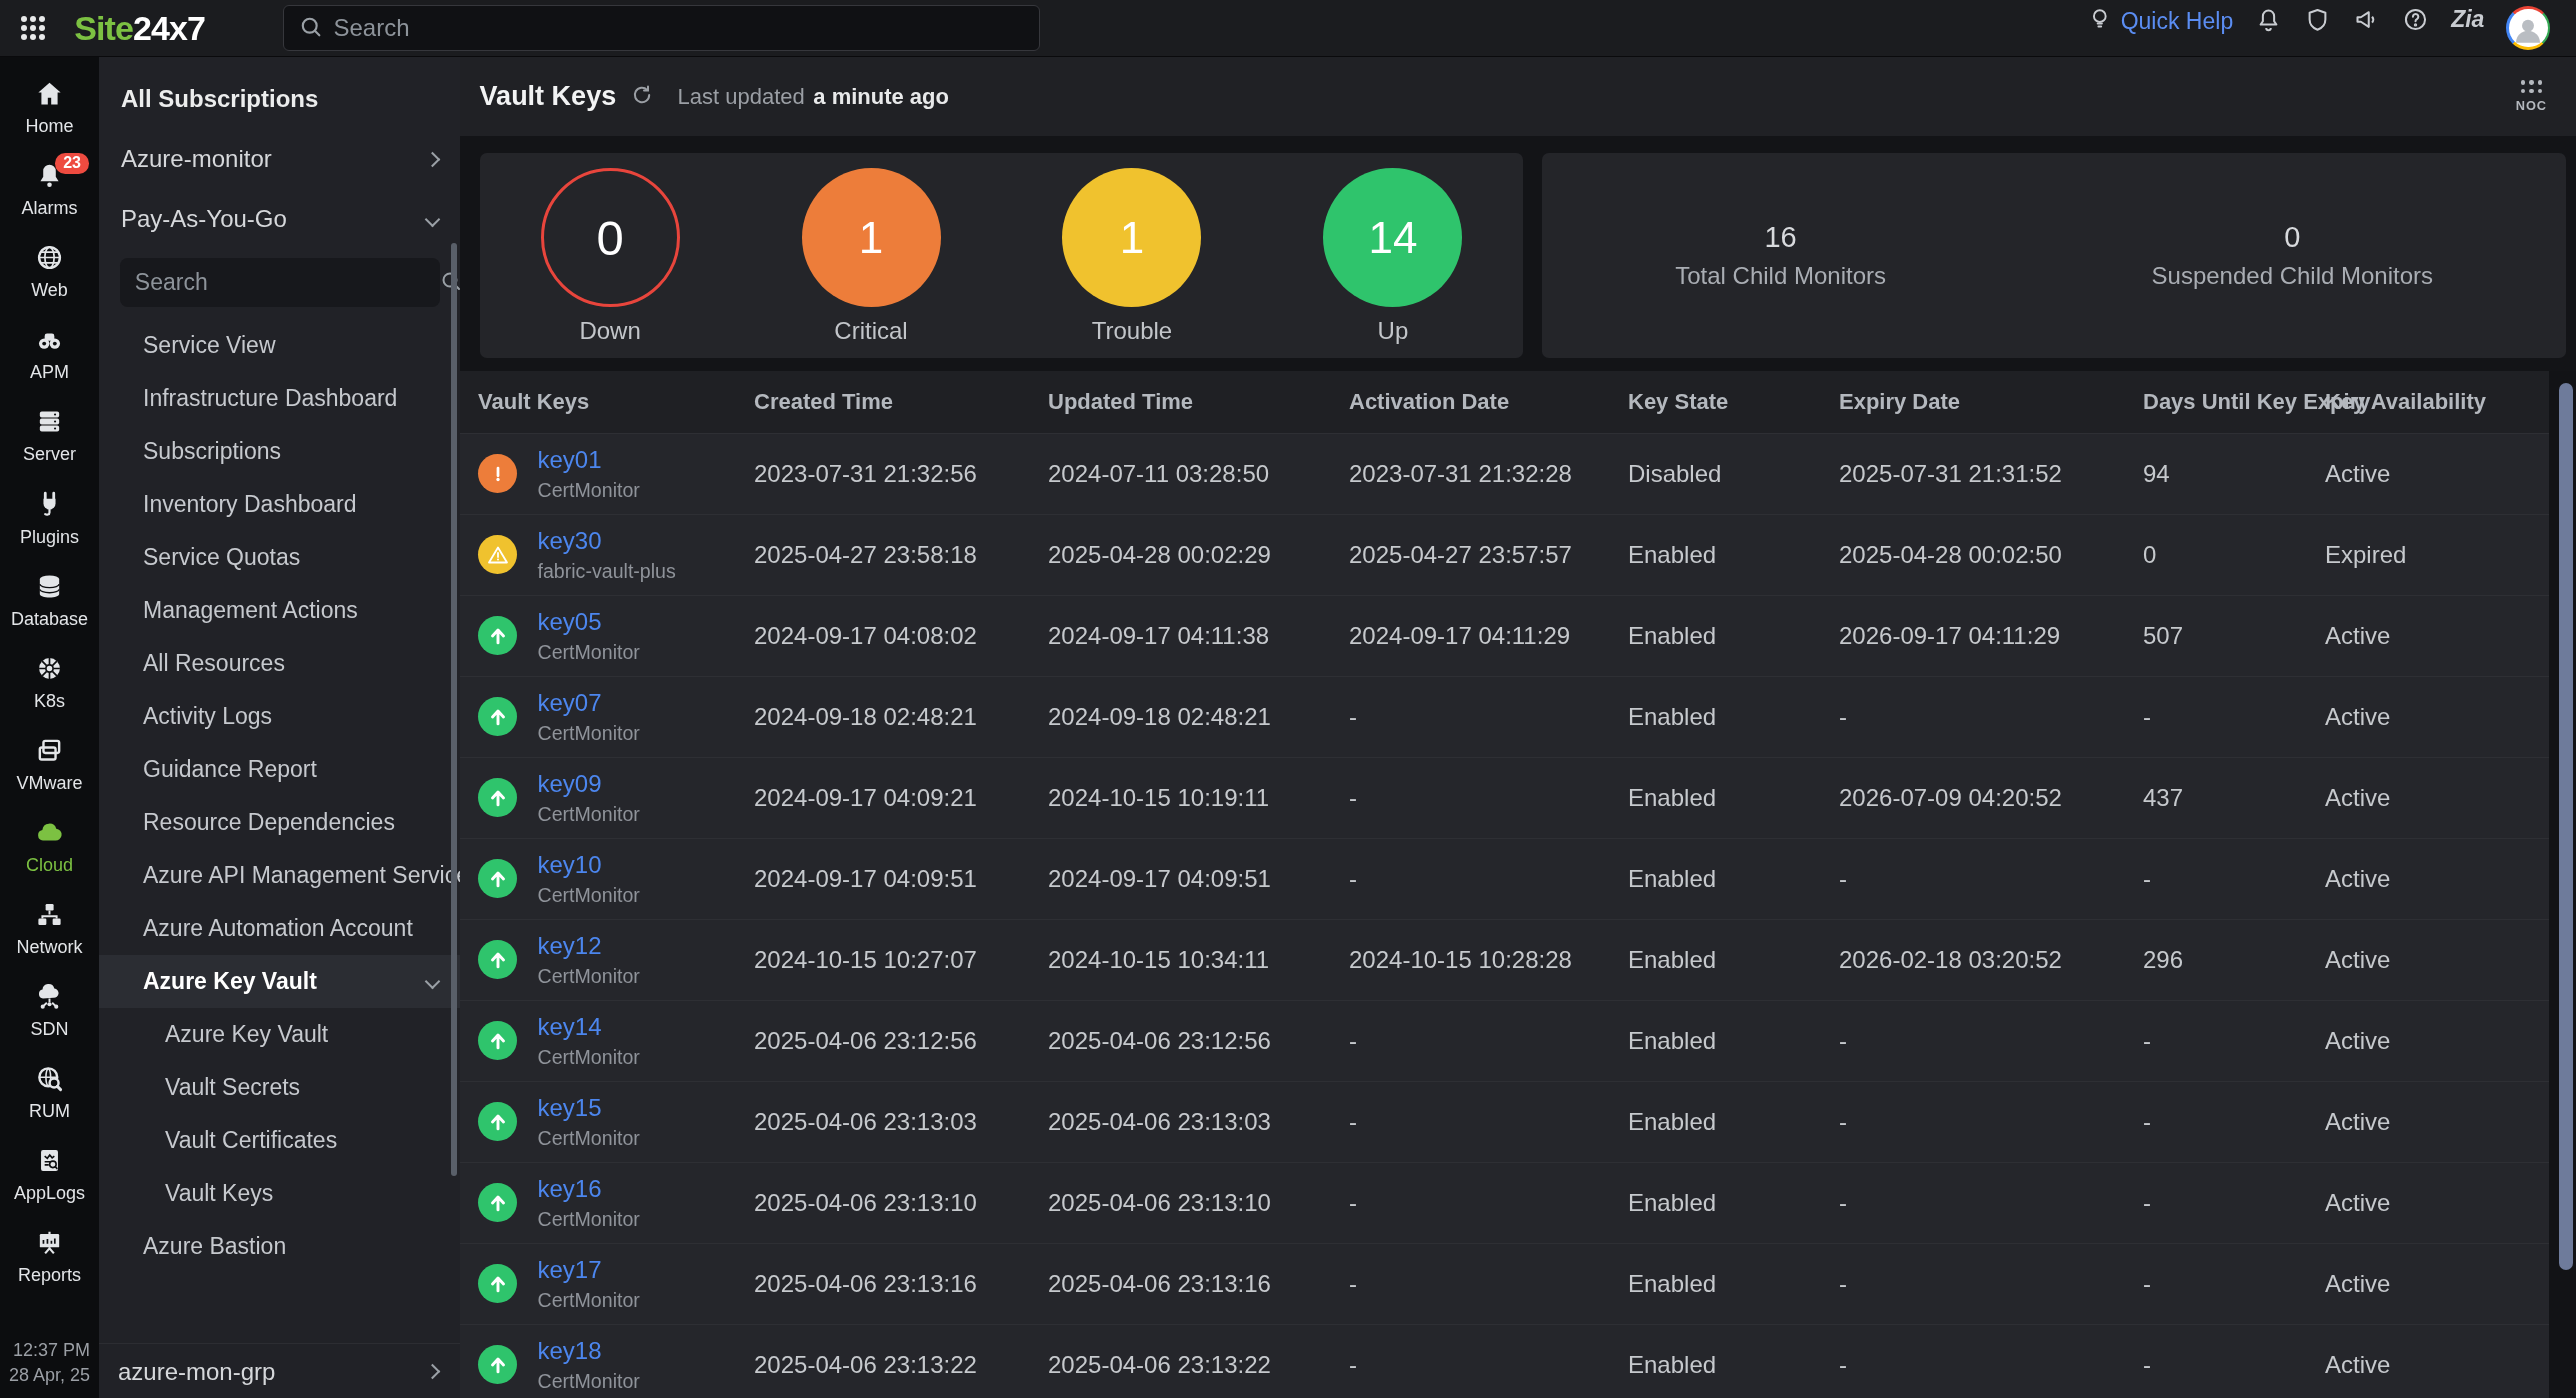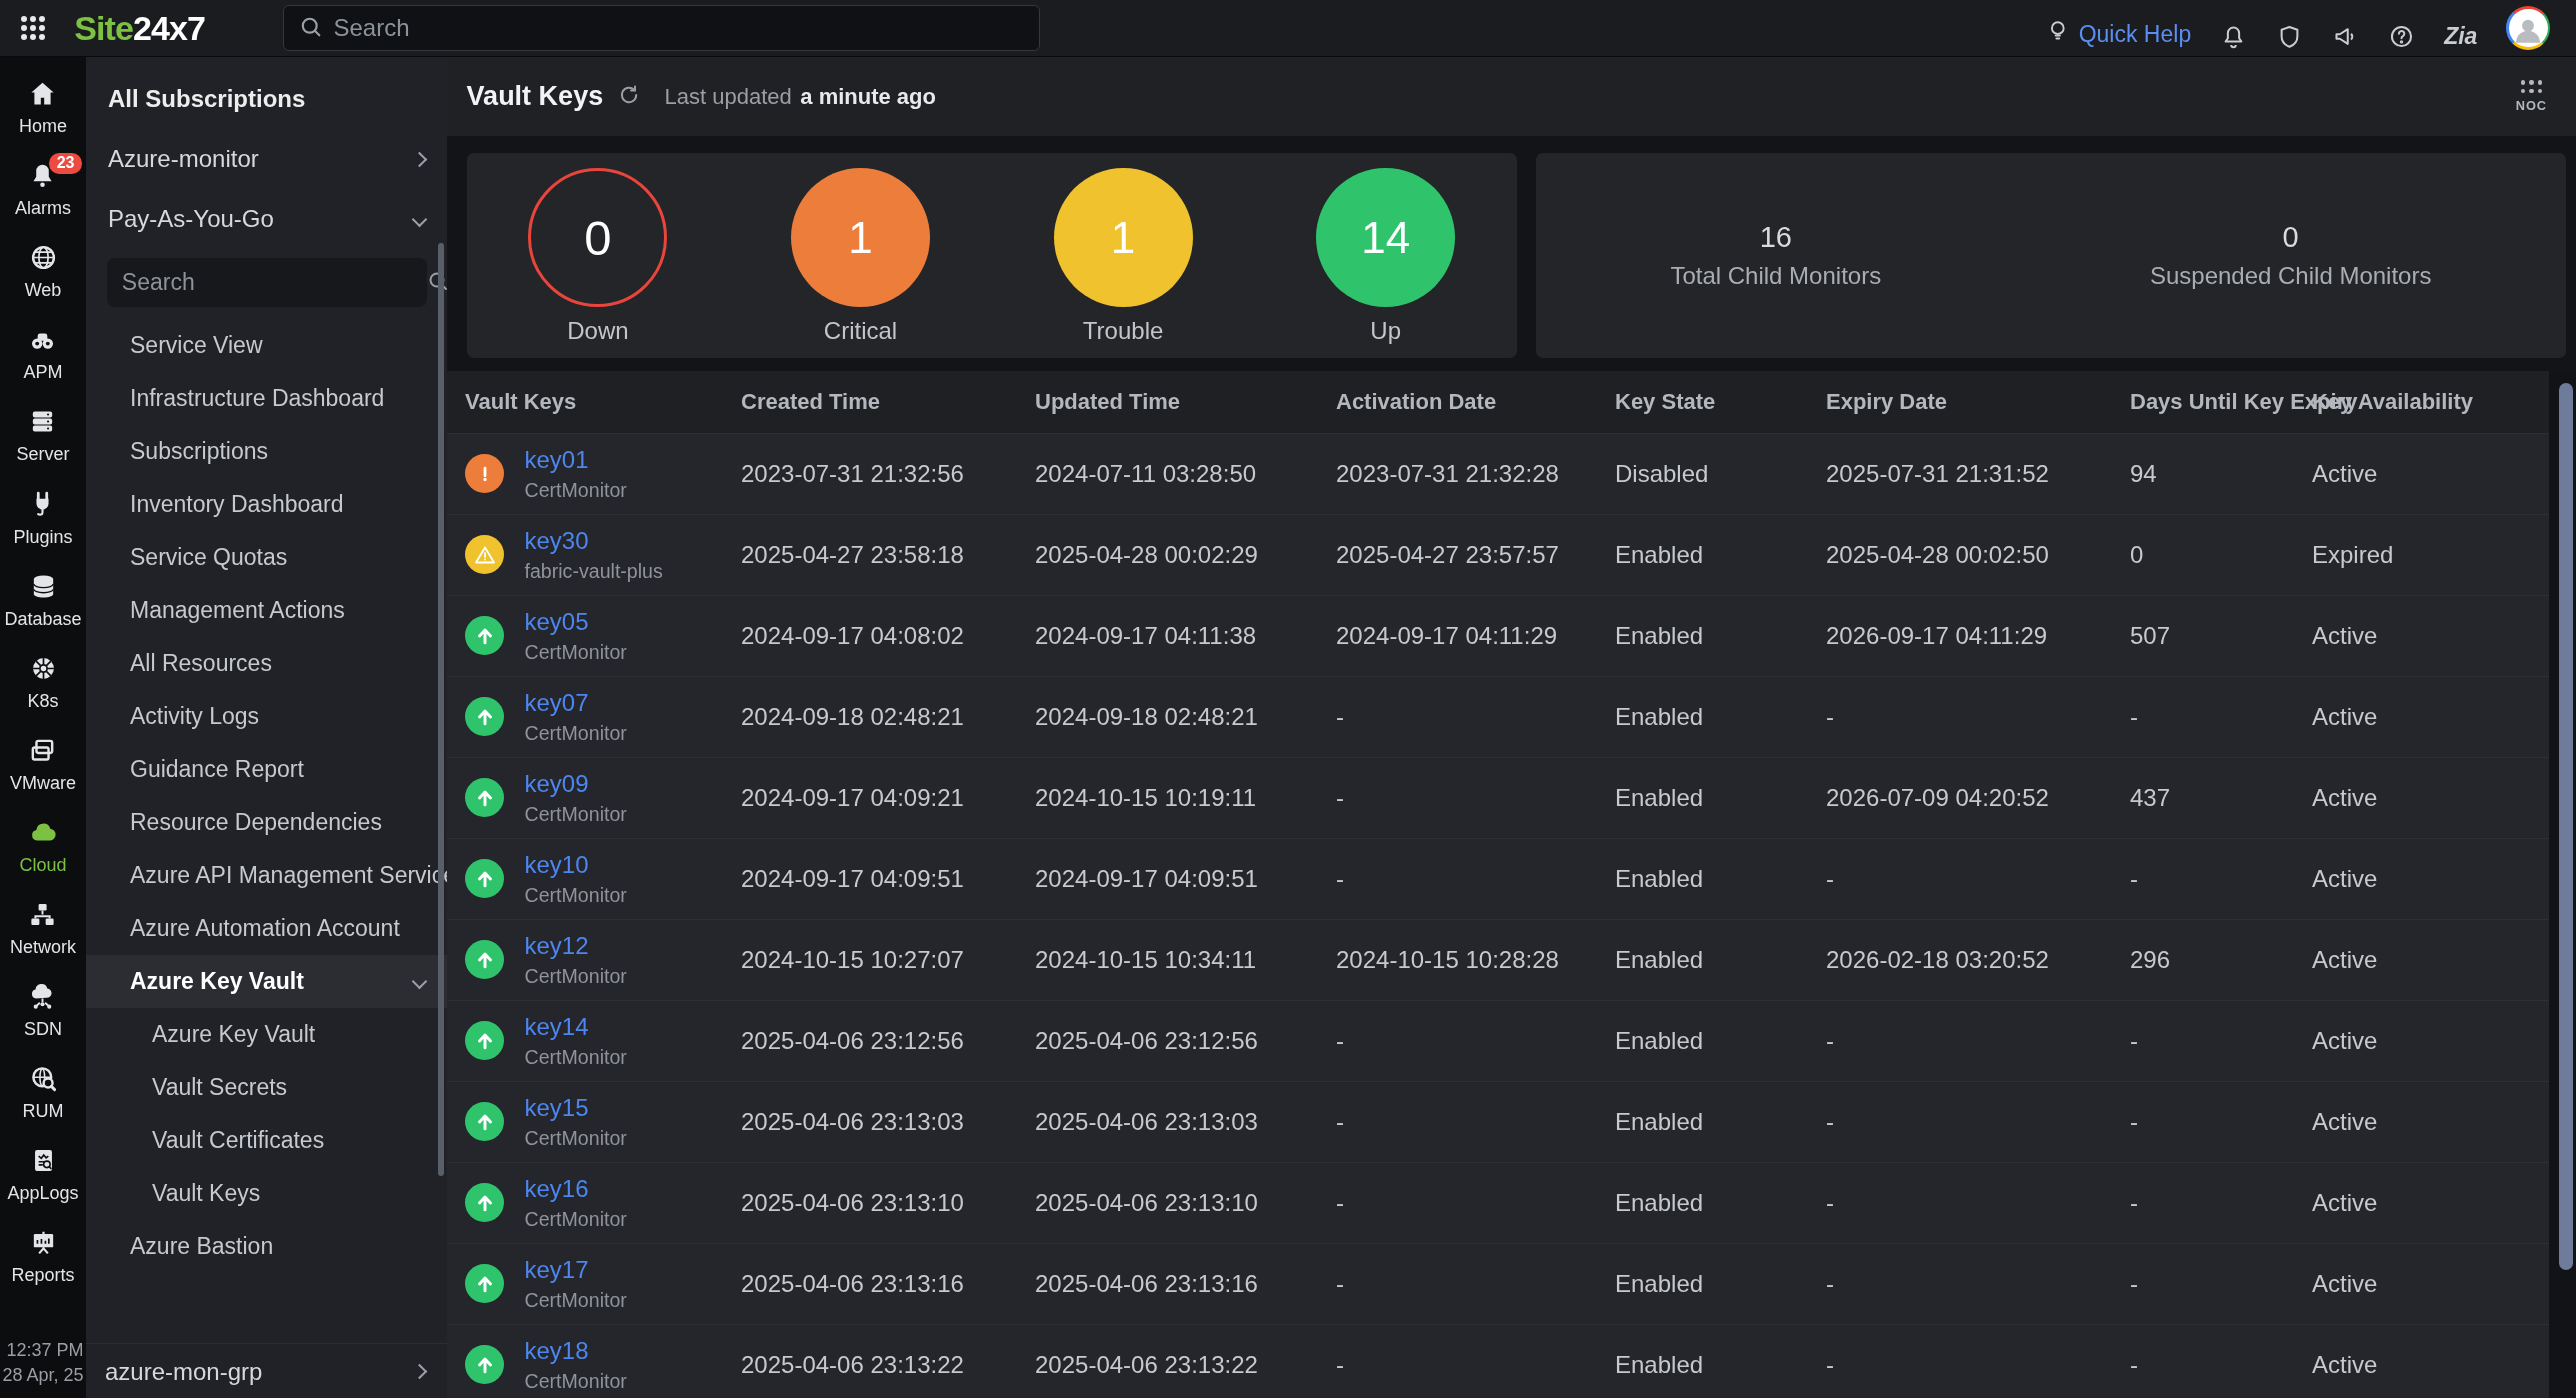--- a/index.html
+++ b/index.html
@@ -9,32 +9,32 @@
             padding:0 25.6px 0 20.5px; border-bottom:0.9px solid #0a0a0c; }
   .apps-grid { display:grid; grid-template-columns:repeat(3,6px); grid-gap:3.4px; margin-right:29px; cursor:pointer; }
   .apps-grid i { width:6px; height:6px; border-radius:50%; background:#e8e9ea; }
   .logo { font-size:34px; font-weight:800; letter-spacing:-0.9px; white-space:nowrap; }
   .logo .g { color:#7cc142; } .logo .w { color:#ffffff; }
   .top-search { margin-left:78px; width:757px; height:46px; background:#101114; border:0.9px solid #36373c;
                 border-radius:6px; display:flex; align-items:center; padding:0 13.6px; gap:10.2px; }
   .top-search input { flex:1; background:transparent; border:none; outline:none; color:#d7d9dc; font-size:24px;
                       font-family:"Liberation Sans",sans-serif; }
   .top-search input::placeholder { color:#8d939a; }
-  .top-right { margin-left:auto; display:flex; align-items:flex-end; gap:29px; }
+  .top-right { margin-left:auto; display:flex; align-items:flex-start; gap:22px; }
   .quick-help { display:flex; align-items:center; gap:8.5px; color:#5b8df2; font-size:23px; cursor:pointer; }
   .tico { display:flex; align-items:center; cursor:pointer; }
   .zia { font-size:23px; font-style:italic; font-weight:bold; color:#c9ccd1; cursor:pointer; }
   .avatar { width:44px; height:44px; border-radius:50%; padding:2.6px; cursor:pointer;
             background:conic-gradient(from -45deg,#e94335 0 25%,#34a853 25% 50%,#fbbc05 50% 75%,#4285f4 75% 100%); }
   .avatar .inner { width:100%; height:100%; border-radius:50%; background:#ffffff; display:flex;
                    align-items:flex-end; justify-content:center; overflow:hidden; }
   .app { display:flex; height:1342px; }
 
   
-  .rail { width:86px; background:#0c0d0f; display:flex; flex-direction:column; align-items:center;
+  .rail { width:99px; background:#0c0d0f; display:flex; flex-direction:column; align-items:center;
           padding-top:22px; flex-shrink:0; }
   .rail-item { display:flex; flex-direction:column; align-items:center; gap:5.1px; margin-bottom:24px;
                cursor:pointer; position:relative; color:#e3e5e8; }
   .rail-item .lbl { font-size:18px; }
   .rail-item.active { color:#7cc142; }
   .badge { position:absolute; top:-8.5px; left:34px; background:#ee4b40; color:#fff; font-size:16px;
            font-weight:bold; padding:1.7px 7.7px; border-radius:10.2px; }
   .clock { margin-top:auto; padding-bottom:12px; text-align:right; color:#9b9fa5; font-size:18px; line-height:1.35; }
 
   

